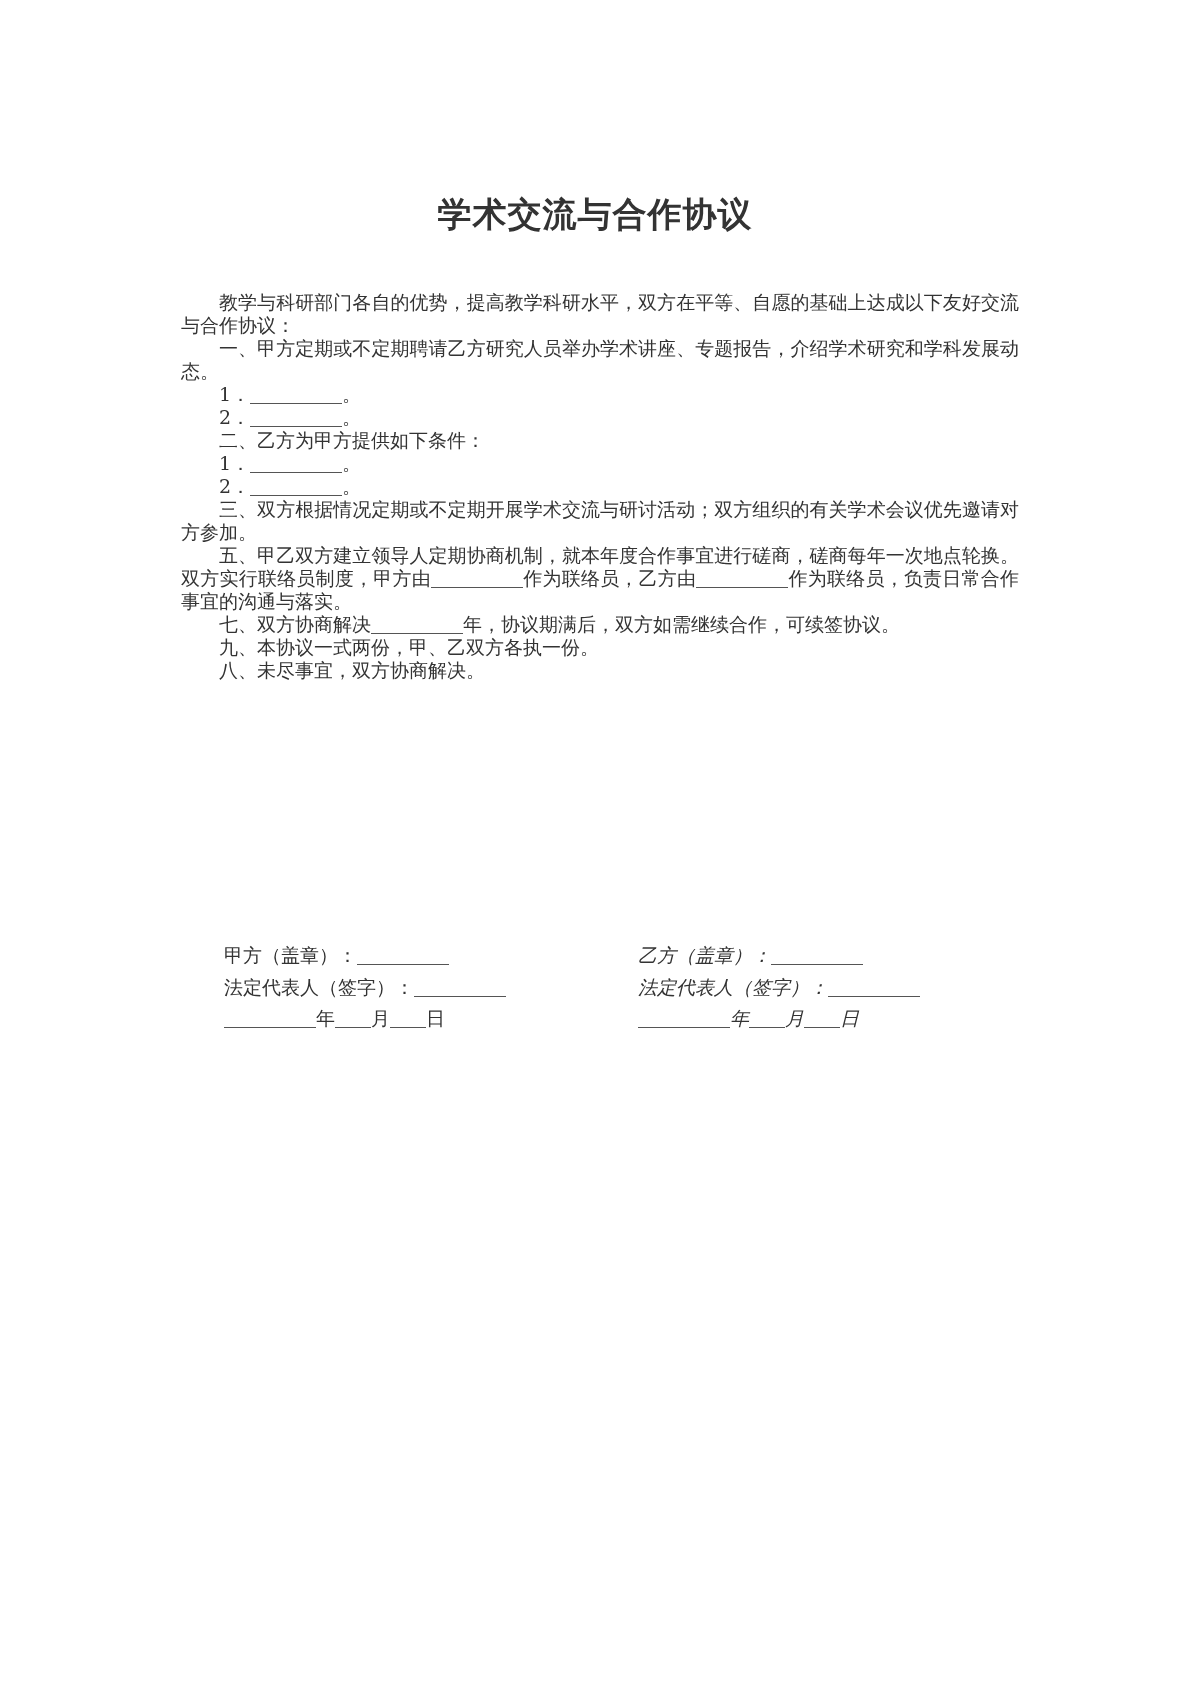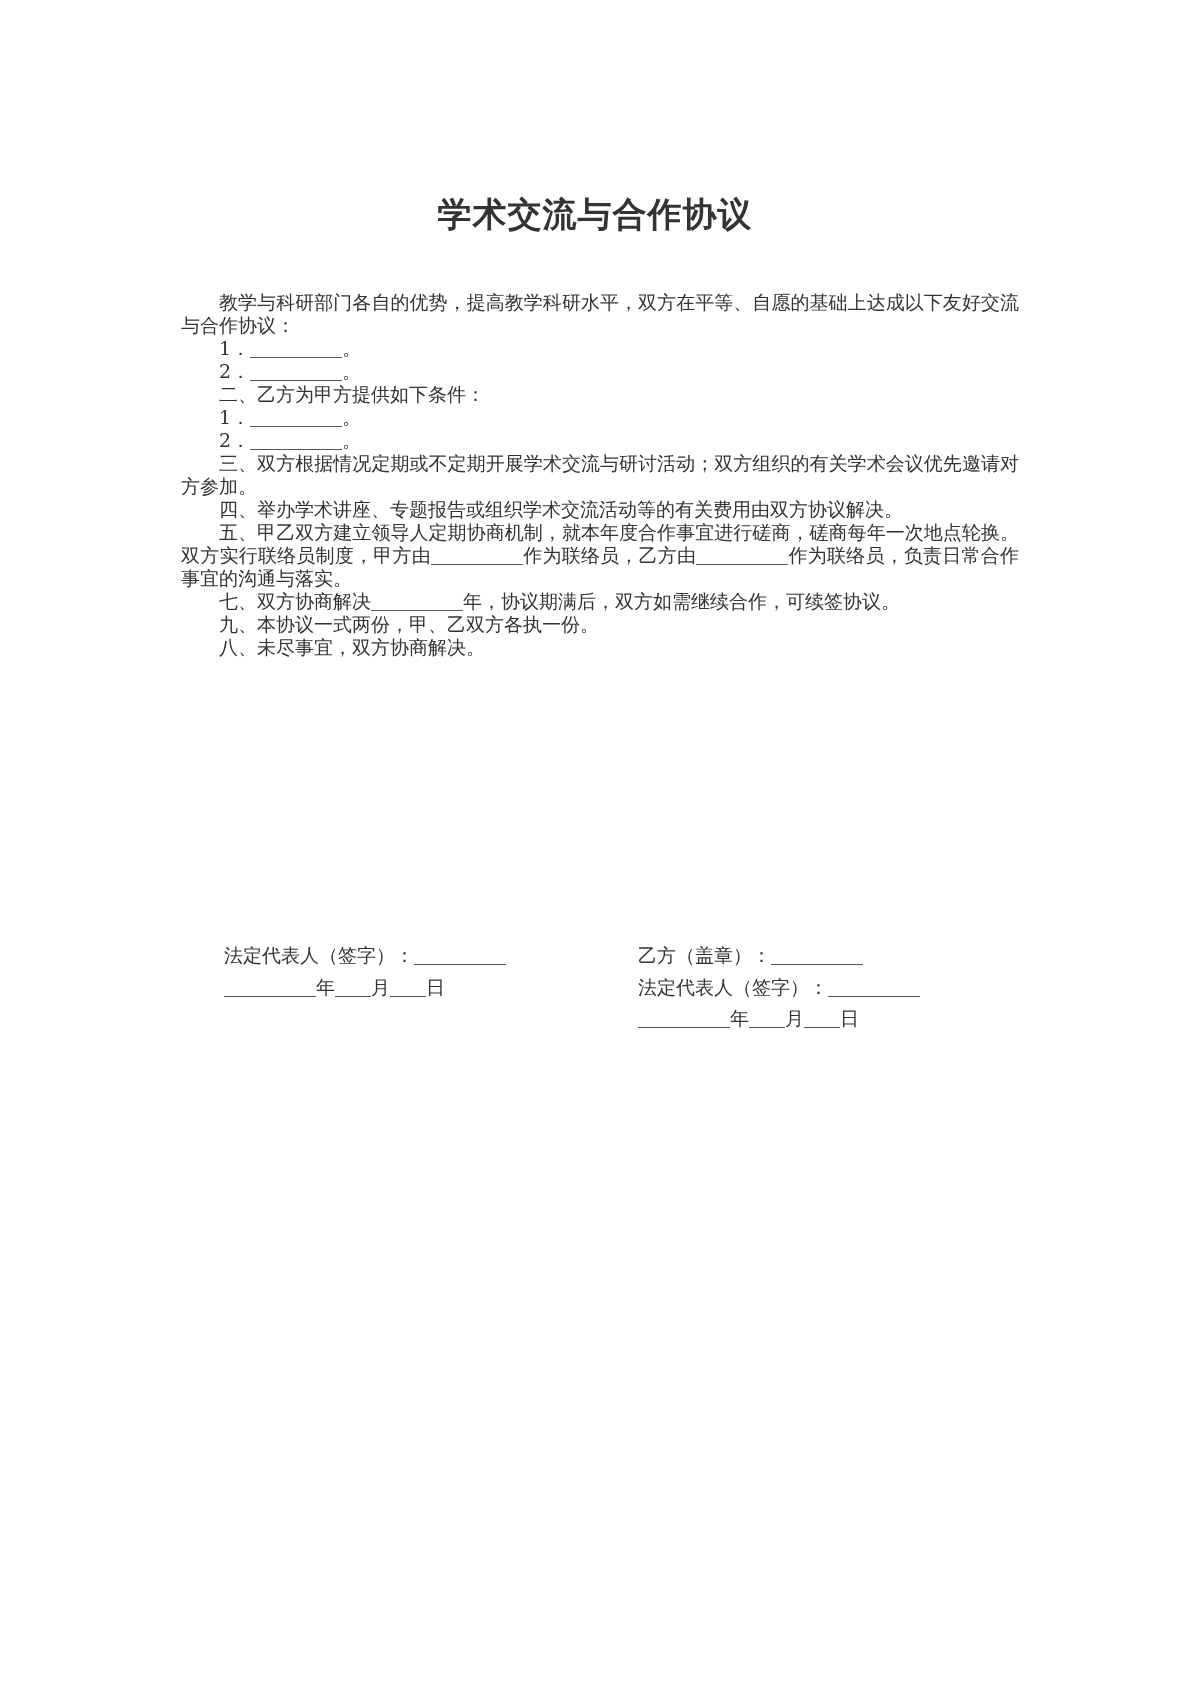--- a/index.html
+++ b/index.html
@@ -10,46 +10,47 @@
            font-family: "DejaVu Sans", "Liberation Sans", sans-serif; font-weight: bold;
            font-size: 34px; letter-spacing: 1px; color: #333; }
   .body { position: absolute; left: 181px; top: 279px; width: 838px; font-size: 19px; line-height: 23px; margin-top: 12px; }
   .p { margin: 0; text-indent: 2em; text-align: justify; text-justify: inter-character; }
   .blank { display: inline-block; border-bottom: 1px solid #555; height: 19px; vertical-align: -3px; }
   .b90 { width: 92px; }
   .b40 { width: 36px; }
   .sig { position: absolute; top: 940px; left: 224px; width: 800px; font-size: 19px; line-height: 31.5px; }
   .sig-col { position: absolute; top: 0; }
   .sig-col.left { left: 0; }
-  .sig-col.right { left: 414px; }
+  .sig-col.right { left: 414px; font-style: italic; }
   .sig-line { white-space: nowrap; }
 </style>
 </head>
 <body>
 
 <div class="page">
   <div class="title">学术交流与合作协议</div>
 
   <div class="body">
     <p class="p">教学与科研部门各自的优势，提高教学科研水平，双方在平等、自愿的基础上达成以下友好交流与合作协议：</p>
+    <p class="p">一、甲方定期或不定期聘请乙方研究人员举办学术讲座、专题报告，介绍学术研究和学科发展动态。</p>
     <p class="p"><span>1．</span><span class="blank b90"></span><span>。</span></p>
     <p class="p"><span>2．</span><span class="blank b90"></span><span>。</span></p>
     <p class="p">二、乙方为甲方提供如下条件：</p>
     <p class="p"><span>1．</span><span class="blank b90"></span><span>。</span></p>
     <p class="p"><span>2．</span><span class="blank b90"></span><span>。</span></p>
     <p class="p">三、双方根据情况定期或不定期开展学术交流与研讨活动；双方组织的有关学术会议优先邀请对方参加。</p>
-    <p class="p">四、举办学术讲座、专题报告或组织学术交流活动等的有关费用由双方协议解决。</p>
     <p class="p"><span>五、甲乙双方建立领导人定期协商机制，就本年度合作事宜进行磋商，磋商每年一次地点轮换。双方实行联络员制度，甲方由</span><span class="blank b90"></span><span>作为联络员，乙方由</span><span class="blank b90"></span><span>作为联络员，负责日常合作事宜的沟通与落实。</span></p>
     <p class="p"><span>七、双方协商解决</span><span class="blank b90"></span><span>年，协议期满后，双方如需继续合作，可续签协议。</span></p>
     <p class="p">九、本协议一式两份，甲、乙双方各执一份。</p>
     <p class="p">八、未尽事宜，双方协商解决。</p>
   </div>
 
   <div class="sig">
     <div class="sig-col left">
+      <div class="sig-line"><span>甲方（盖章）：</span><span class="blank b90"></span></div>
       <div class="sig-line"><span>法定代表人（签字）：</span><span class="blank b90"></span></div>
       <div class="sig-line"><span class="blank b90"></span><span>年</span><span class="blank b40"></span><span>月</span><span class="blank b40"></span><span>日</span></div>
     </div>
     <div class="sig-col right">
       <div class="sig-line"><span>乙方（盖章）：</span><span class="blank b90"></span></div>
       <div class="sig-line"><span>法定代表人（签字）：</span><span class="blank b90"></span></div>
       <div class="sig-line"><span class="blank b90"></span><span>年</span><span class="blank b40"></span><span>月</span><span class="blank b40"></span><span>日</span></div>
     </div>
   </div>
 </div>

